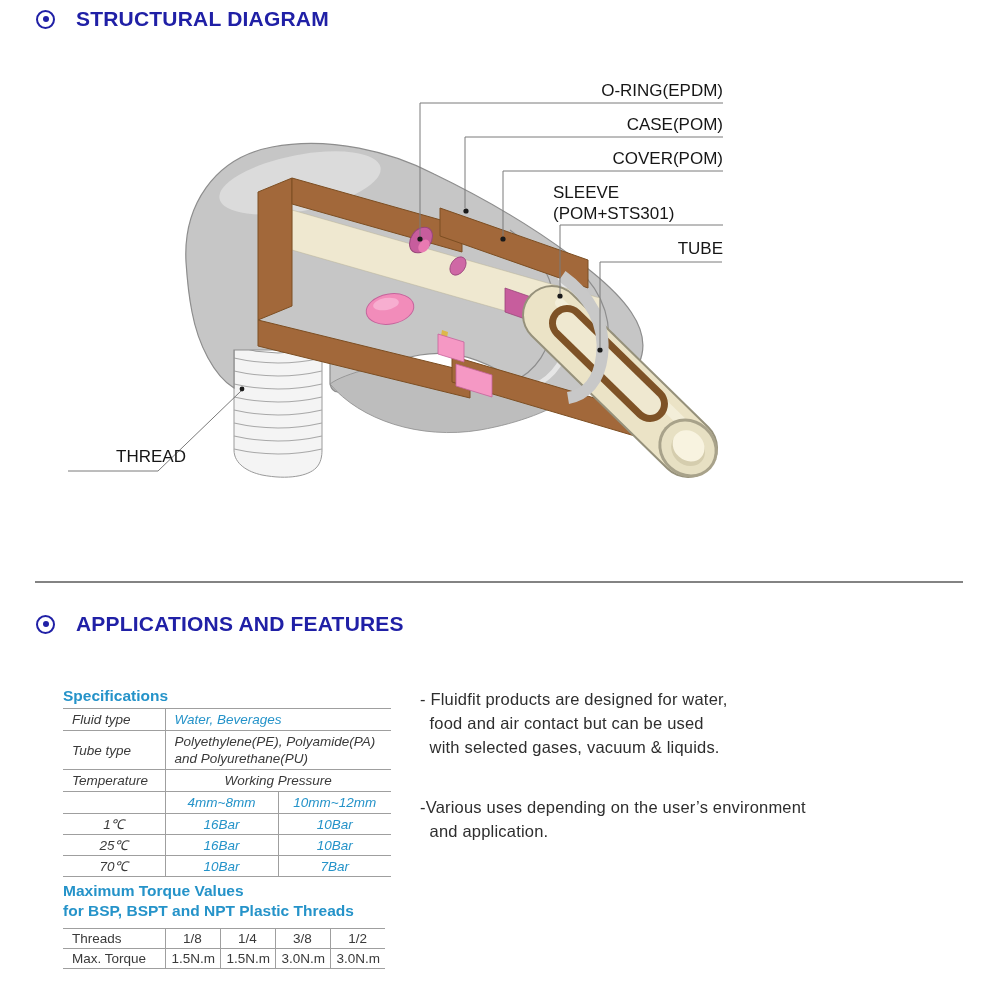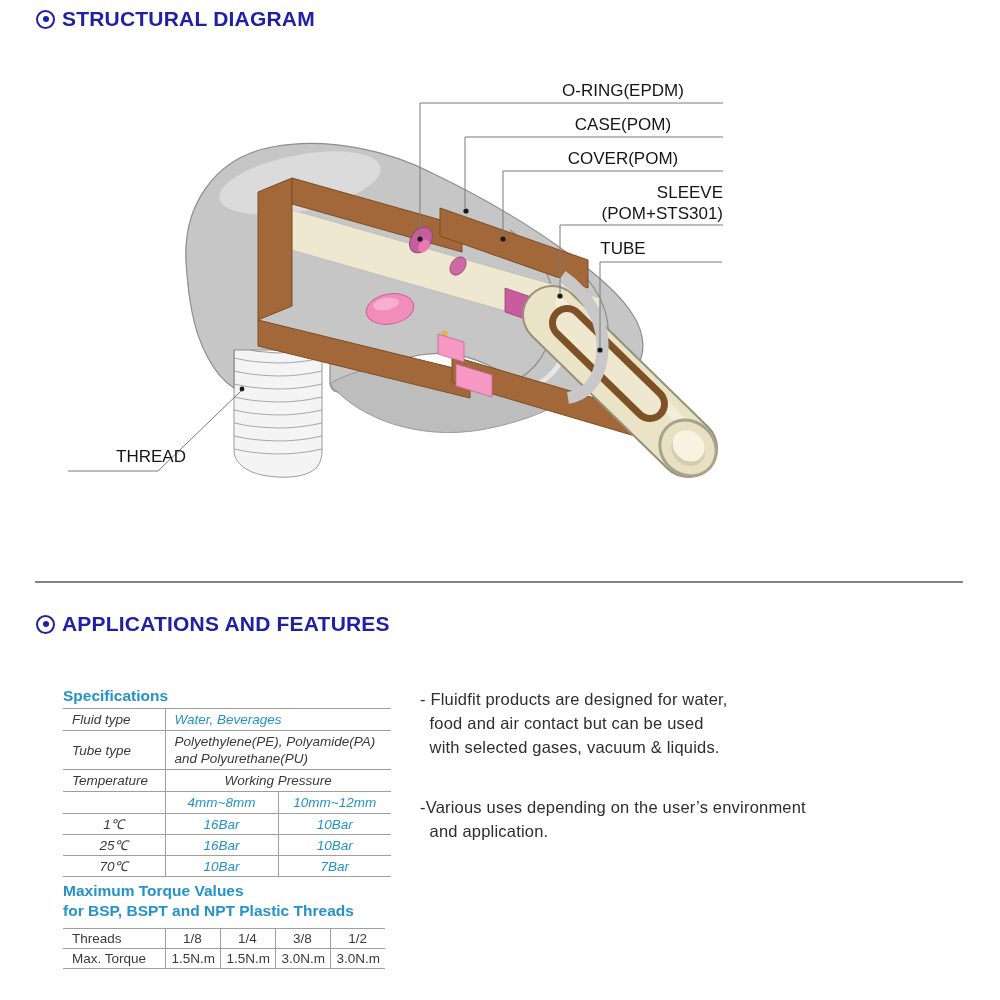--- a/index.html
+++ b/index.html
@@ -1,39 +1,39 @@
 <!DOCTYPE html>
 <html><head>
 <meta charset="utf-8">
 <style>
   html,body { margin:0; padding:0; background:#ffffff; }
   body { width:1000px; height:1000px; position:relative; overflow:hidden;
          font-family:"Liberation Sans", sans-serif; }
 
   
-  .section-title { position:absolute; display:flex; align-items:center; gap:7px;
+  .section-title { position:absolute; display:flex; align-items:center; gap:21px;
                    color:#2020a6; font-weight:bold; font-size:21px; letter-spacing:.2px; }
   .bullseye { width:15px; height:15px; border:2.5px solid #2020a6; border-radius:50%;
               position:relative; flex:0 0 auto; }
   .bullseye-dot { position:absolute; width:6px; height:6px; background:#2020a6;
                   border-radius:50%; left:50%; top:50%; transform:translate(-50%,-50%); }
   #title-structural { left:36px; top:7px; }
   #title-applications { left:36px; top:612px; }
 
   .divider { position:absolute; left:35px; top:581px; width:928px; height:2px;
              background:#838383; }
 
   
   .diagram-svg { position:absolute; left:0; top:0; }
   .diagram-label { position:absolute; font-size:17px; color:#161616; white-space:nowrap; }
-  .lbl-right { left:523px; width:200px; text-align:center; }
+  .lbl-right { left:523px; width:200px; text-align:right; }
   #lbl-oring  { top:81px; }
   #lbl-case   { top:115px; }
   #lbl-cover  { top:149px; }
-  #lbl-sleeve { left:553px; width:170px; top:182px; text-align:right; line-height:21px; }
+  #lbl-sleeve { left:553px; width:170px; top:182px; text-align:left; line-height:21px; }
   #lbl-tube   { top:239px; }
   #lbl-thread { left:66px; top:447px; width:120px;text-align:right; }
 
   
   .tbl-heading { position:absolute; color:#2593c9; font-weight:bold; font-size:15.5px; }
   #spec-heading { left:63px; top:687px; }
   #torque-heading { left:63px; top:881px; line-height:20px; }
 
   table { border-collapse:collapse; table-layout:fixed; font-size:13.5px; color:#3a3a3a; }
   #spec-table { position:absolute; left:63px; top:708px; width:328px;font-style:italic; }

